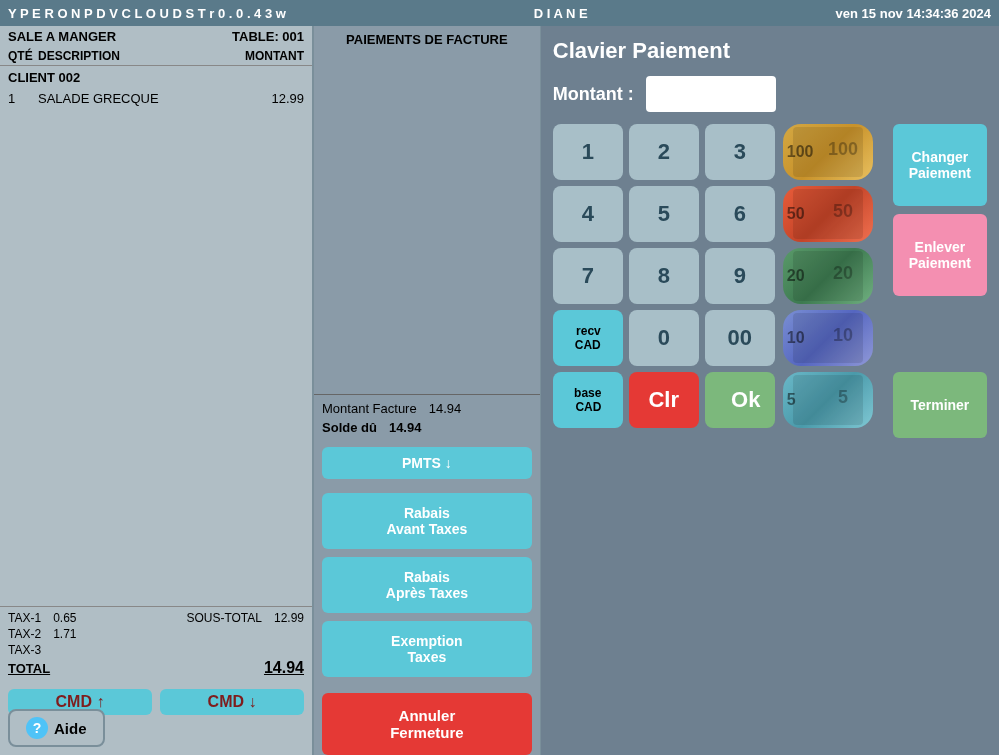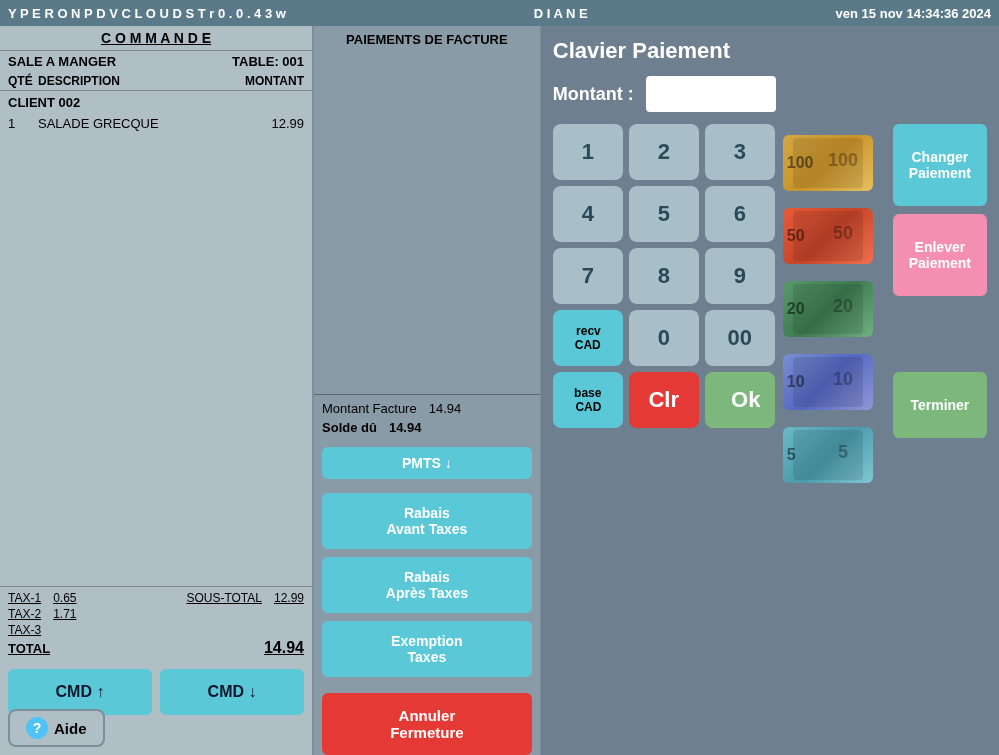--- a/index.html
+++ b/index.html
@@ -93,21 +93,20 @@
     #tax-section {
       padding: 4px 8px;
       border-top: 1px solid #888;
       font-size: 12px;
     }
 
     .tax-row {
       display: flex;
       justify-content: space-between;
       margin-bottom: 2px;
-      text-decoration: underline;
     }
     .tax-left { display: flex; gap: 12px; }
     .tax-right { display: flex; gap: 12px; }
 
     #total-row {
       display: flex;
       justify-content: space-between;
       align-items: center;
       margin-top: 2px;
     }
@@ -125,26 +124,26 @@
     #bottom-cmd-buttons {
       display: flex;
       justify-content: space-between;
       padding: 8px;
       gap: 8px;
     }
 
     .cmd-btn {
       flex: 1;
       background: #5bc8d8;
-      color: #0f172a;
+      color: #7f1d1d;
       font-weight: bold;
       font-size: 16px;
       border: none;
       border-radius: 6px;
-      padding: 14px 0;
+      padding: 4px 0;
       cursor: pointer;
     }
 
     
     #middle-panel {
       width: 260px;
       background: #8a9ba8;
       display: flex;
       flex-direction: column;
       border-right: 1px solid #7a8f9a;
@@ -318,31 +317,30 @@
     #bills-column {
       display: flex;
       flex-direction: column;
       gap: 6px;
     }
 
     .bill-btn {
       width: 90px;
       height: 56px;
       border: none;
-      border-radius: 6px;
+      border-radius: 18px;
       cursor: pointer;
       overflow: hidden;
       display: flex;
       align-items: center;
       justify-content: center;
       font-size: 11px;
       font-weight: bold;
       color: #333;
       position: relative;
-      margin-top: 11px;
     }
 
     .bill-100 { background: linear-gradient(135deg, #d4a843, #c8922a, #e8c060); }
     .bill-50 { background: linear-gradient(135deg, #e85c3a, #c44428, #f07050); }
     .bill-20 { background: linear-gradient(135deg, #5a9a6a, #3d7a50, #70b080); }
     .bill-10 { background: linear-gradient(135deg, #7a8fd4, #5566c0, #9099d8); }
     .bill-5 { background: linear-gradient(135deg, #6ab8c8, #4a9aaa, #80c8d4); }
 
     .bill-label {
       position: absolute;
@@ -427,21 +425,20 @@
 
 <div id="titlebar">
   <span>Y P E R O N   P D V   C L O U D   S T   r 0 . 0 . 4 3 w</span>
   <span>D I A N E</span>
   <span>ven  15  nov   14:34:36   2024</span>
 </div>
 
 <div id="main">
 
   <div id="left-panel">
-    <div id="commande-header">C O M M A N D E</div>
     <div id="table-info">
       <span>SALE A MANGER</span>
       <span>TABLE: 001</span>
     </div>
     <div id="col-headers">
       <span class="col-qte">QTÉ</span>
       <span class="col-desc">DESCRIPTION</span>
       <span class="col-montant">MONTANT</span>
     </div>
     <div id="order-items">

